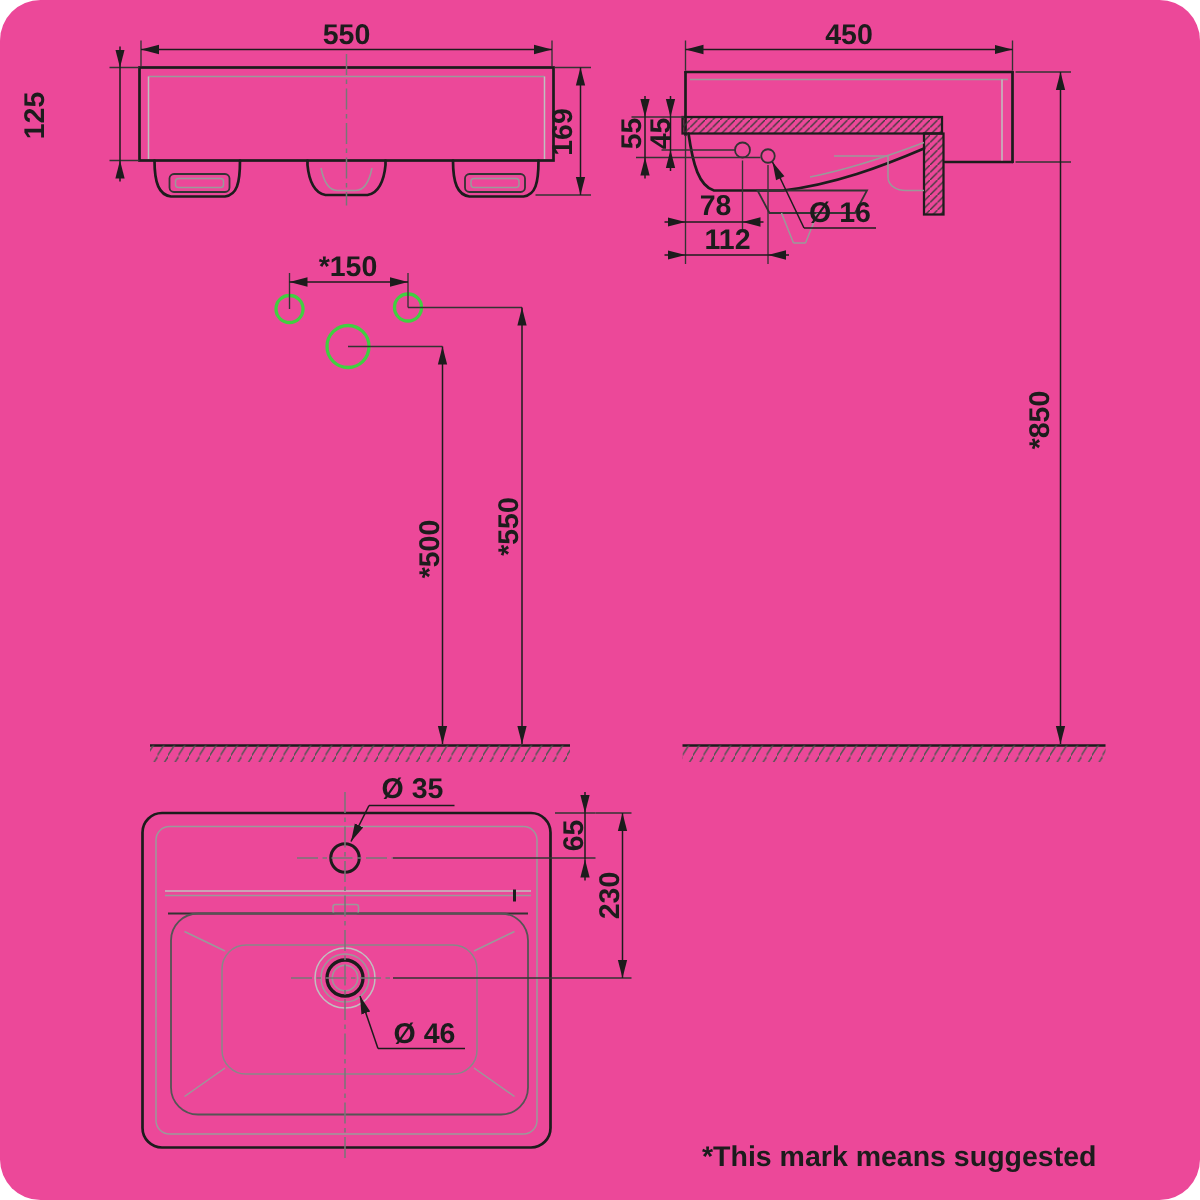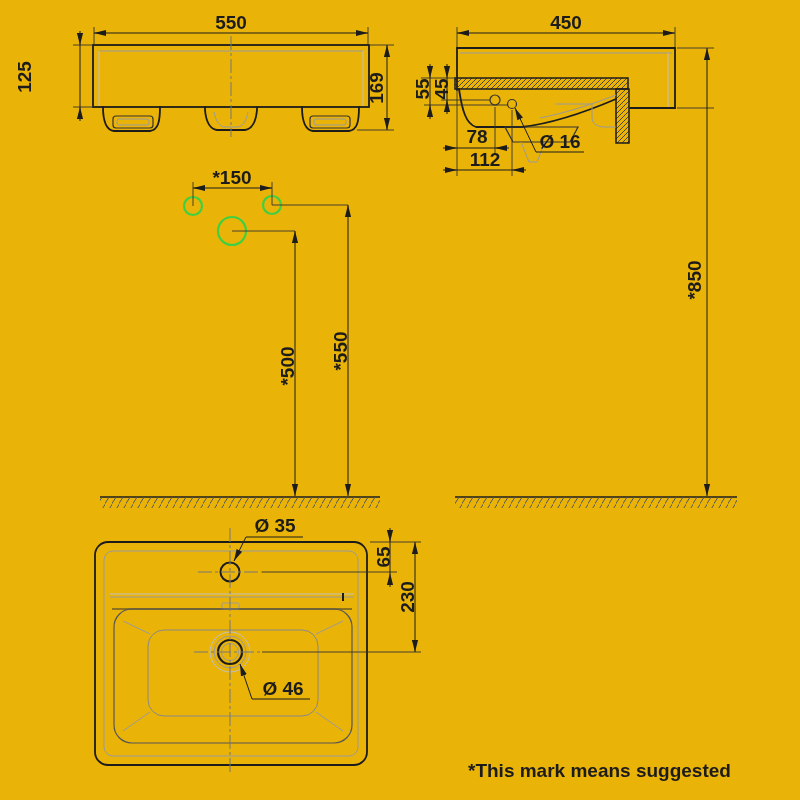--- a/index.html
+++ b/index.html
@@ -1,16 +1,16 @@
 <!DOCTYPE html>
 <html><head>
 <meta charset="utf-8">
 <style>
   html,body{margin:0;padding:0;background:#ffffff;}
-  .stage{width:800px;height:800px;position:relative;background:#eab308;overflow:hidden;}
+  .stage{width:800px;height:800px;position:relative;background:#ec4899;overflow:hidden;border-radius:27px;}
   svg text{font-family:"Liberation Sans","DejaVu Sans",sans-serif;font-weight:bold;fill:#1c1c1c;}
   .dim-t{font-size:19px;}
   .note-t{font-size:19px;}
   .main{stroke:#1c1c1c;stroke-width:1.8;fill:none;stroke-linecap:round;}
   .mid{stroke:#333333;stroke-width:1.2;fill:none;}
   .lite{stroke:#9a9a9a;stroke-width:1;fill:none;}
   .xlite{stroke:#c0c0c0;stroke-width:1;fill:none;}
   .dim{stroke:#1c1c1c;stroke-width:1;fill:none;}
   .ext{stroke:#333333;stroke-width:0.9;fill:none;}
   .cline{stroke:#777777;stroke-width:1;fill:none;stroke-dasharray:14 3 3 3;}

